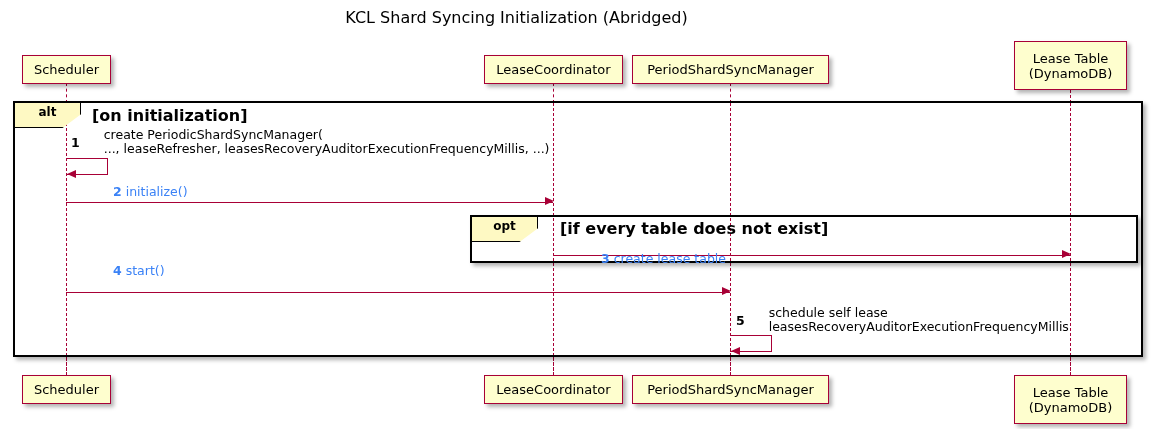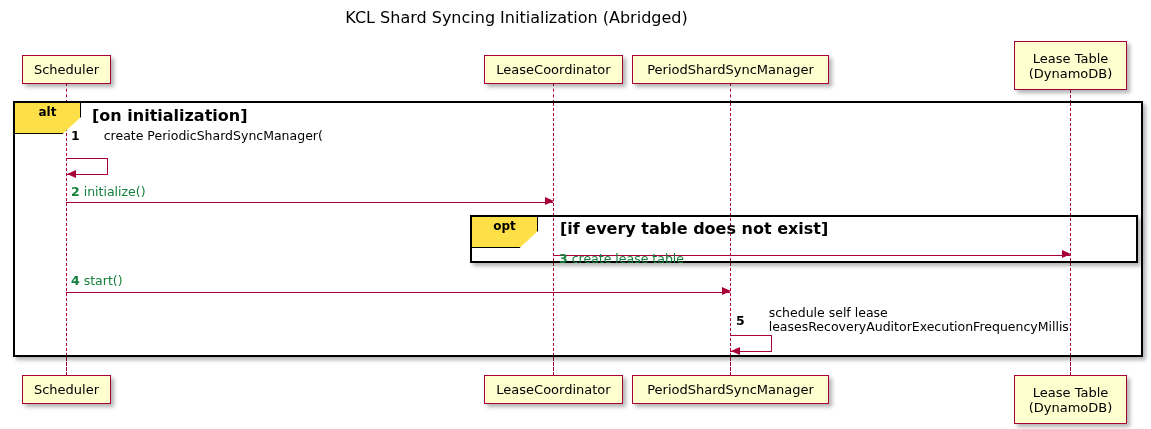--- a/index.html
+++ b/index.html
@@ -65,29 +65,29 @@
     position: absolute;
     box-sizing: border-box;
     border: 2.5px solid #000000;
     background: transparent;
     box-shadow: 3px 3px 4px rgba(0,0,0,0.30);
     z-index: 3;
   }
   .frame-label {
     position: absolute;
     box-sizing: border-box;
-    background: #fde047;
+    background: #fef9c3;
     border-right: 1.5px solid #000000;
     border-bottom: 1.5px solid #000000;
     font-size: 12px;
     font-weight: bold;
     color: #000000;
     text-align: center;
     line-height: 18px;
-    height: 31px;
+    height: 25px;
     z-index: 5;
     -webkit-clip-path: polygon(0 0, 100% 0, 100% 45%, 72% 100%, 0 100%);
     clip-path: polygon(0 0, 100% 0, 100% 45%, 72% 100%, 0 100%);
   }
   .frame-guard {
     position: absolute;
     font-size: 16px;
     font-weight: bold;
     color: #000000;
     white-space: nowrap;
@@ -108,23 +108,24 @@
     border-bottom: 4.5px solid transparent;
     z-index: 5;
   }
   .arrowhead.right { border-left: 9px solid #A80036; }
   .arrowhead.left  { border-right: 9px solid #A80036; }
 
   .msg-label {
     position: absolute;
     font-size: 12.5px;
     line-height: 14px;
-    color: #15803d;
-    white-space: nowrap;
-    z-index: 5;
+    color: #3b82f6;
+    white-space: nowrap;
+    z-index: 5;
+    margin-left: 42px;
   }
   .msg-num {
     font-weight: bold;
     font-size: 12.5px;
   }
   .msg-text-block {
     position: absolute;
     z-index: 5;
     display: flex;
     align-items: center;
@@ -179,20 +180,21 @@
   </div>
 
   <div class="frame" style="left:13px; top:101px; width:1130px; height:256px;"></div>
   <div class="frame-label" style="left:15px; top:103px; width:66px;">alt</div>
   <div class="frame-guard" style="left:92px; top:106px;">[on initialization]</div>
 
   <div class="msg-text-block" style="left:71px; top:128px;">
     <span class="msg-num">1</span>
     <span class="msg-lines">
       <span>create PeriodicShardSyncManager(</span><br>
+      <span>..., leaseRefresher, leasesRecoveryAuditorExecutionFrequencyMillis, ...)</span>
     </span>
   </div>
   <div class="selfcall" style="left:66px; top:158px; width:42px; height:17px;"></div>
   <div class="arrowhead left" style="left:67px; top:170px;"></div>
 
   <div class="msg-label" style="left:71px; top:185px;">
     <span class="msg-num">2</span>
     <span>initialize()</span>
   </div>
   <div class="msg-line" style="left:66px; top:202px; width:487px;"></div>
@@ -202,21 +204,21 @@
   <div class="frame-label" style="left:472px; top:217px; width:66px;">opt</div>
   <div class="frame-guard" style="left:560px; top:219px;">[if every table does not exist]</div>
 
   <div class="msg-label" style="left:559px; top:252px;">
     <span class="msg-num">3</span>
     <span>create lease table</span>
   </div>
   <div class="msg-line" style="left:553px; top:255px; width:517px;"></div>
   <div class="arrowhead right" style="left:1062px; top:250px;"></div>
 
-  <div class="msg-label" style="left:71px; top:274px;">
+  <div class="msg-label" style="left:71px; top:264px;">
     <span class="msg-num">4</span>
     <span>start()</span>
   </div>
   <div class="msg-line" style="left:66px; top:292px; width:664px;"></div>
   <div class="arrowhead right" style="left:722px; top:287px;"></div>
 
   <div class="msg-text-block" style="left:736px; top:306px;">
     <span class="msg-num">5</span>
     <span class="msg-lines">
       <span>schedule self lease</span><br>

